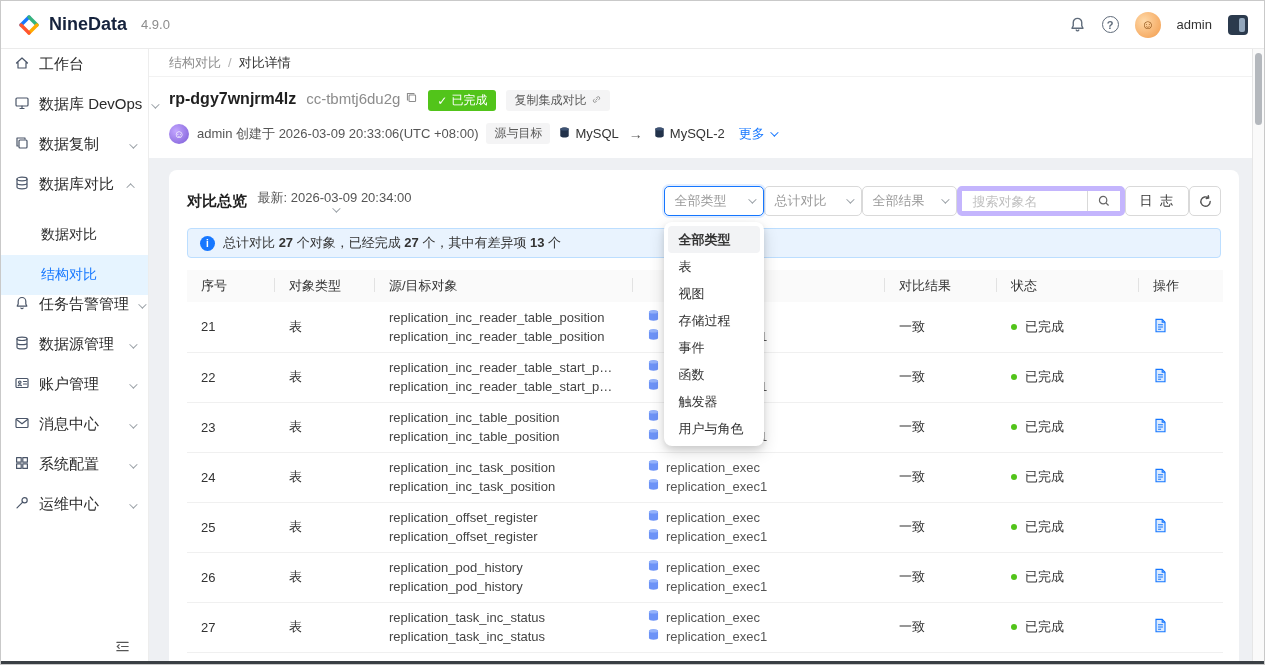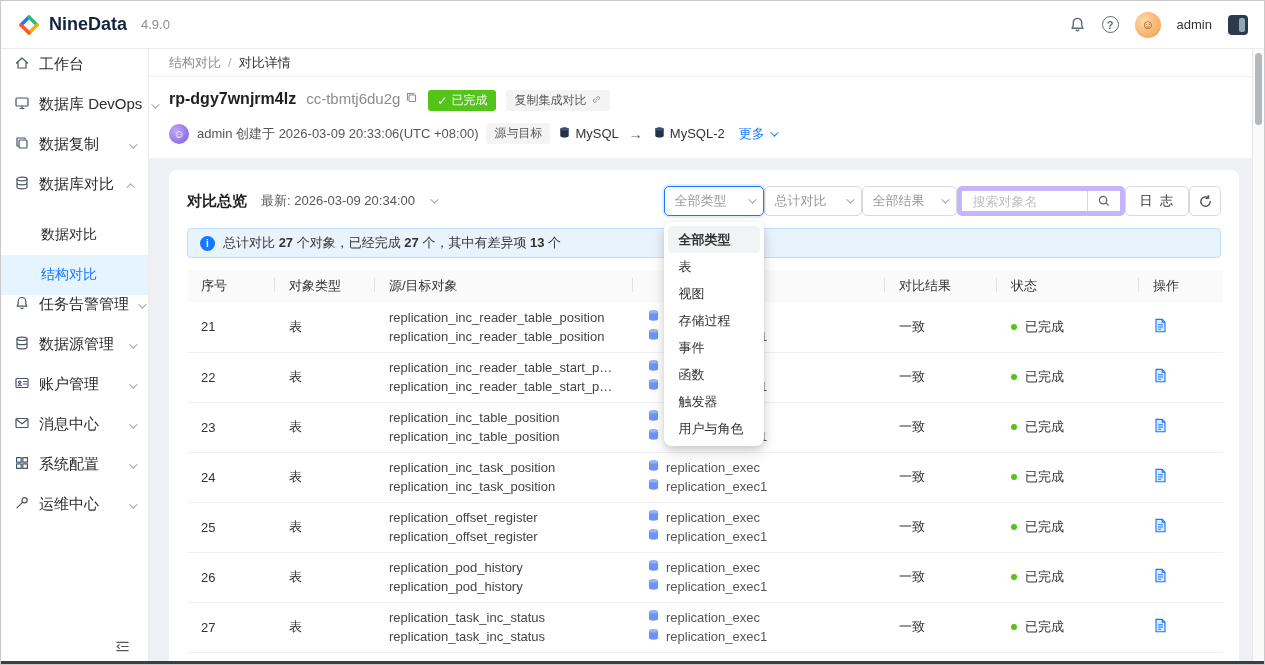--- a/index.html
+++ b/index.html
@@ -59,21 +59,21 @@
   .arrow-right { color:#555; margin:0 2px; font-size:14px; }
   .more-link { color:#1677ff; display:flex; align-items:center; gap:5px; cursor:pointer; margin-left:6px; }
   .more-link .chev { border-color:#1677ff; }
 
   .gap { height:12px; flex:none; }
 
   
   .card { flex:1; background:#fff; margin:0 25px 0 20px; border-radius:8px 8px 0 0; padding:16px 18px 0; position:relative; overflow:hidden; }
   .ov-row { display:flex; align-items:center; height:30px; }
   .ov-title { font-size:15px; font-weight:700; color:#1f1f1f; }
-  .latest { margin-left:14px; width:175px; display:flex; align-items:center; justify-content:space-between; font-size:13px; color:#555; cursor:pointer; }
+  .latest { width:175px; display:flex; align-items:center; justify-content:center; font-size:13px; color:#555; cursor:pointer;flex-direction:column; }
   .latest-text span { color:#555; }
   .filters { margin-left:auto; display:flex; align-items:center; }
   .select { height:30px; border:1px solid #d9d9d9; border-radius:5px; display:flex; align-items:center; justify-content:space-between; padding:0 9px; font-size:13px; color:#999; background:#fff; cursor:pointer; }
   .sel-type-wrap { position:relative; }
   .sel-type { width:100px; border-color:#1677ff; box-shadow:0 0 0 2px rgba(22,119,255,.12); }
   .sel-status { width:98px; }
   .sel-result { width:95px; }
   .searchbox { width:168px; height:30px; border:5px solid #c4b5fd; border-radius:5px; display:flex; background:#fff; overflow:hidden; }
   .searchbox input { flex:1; border:none; outline:none; padding:0 10px; font-size:13px; color:#333; min-width:0; font-family:inherit; }
   .searchbox input::placeholder { color:#bfbfbf; }

